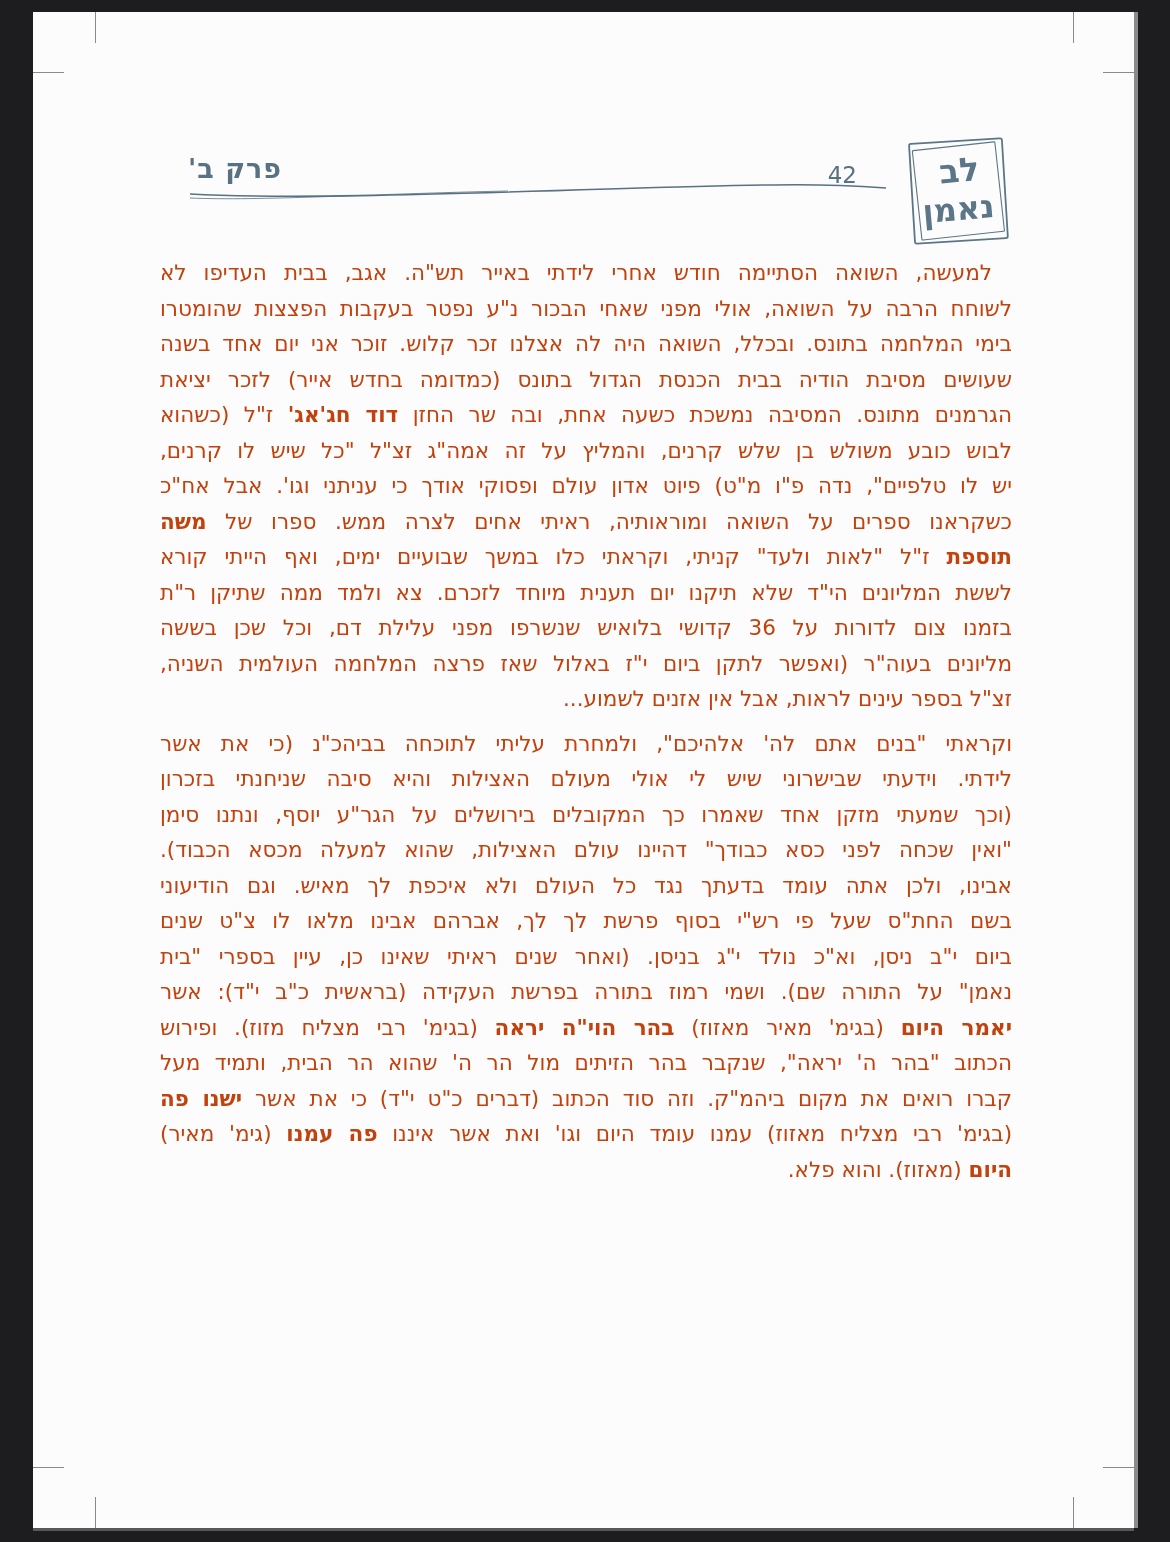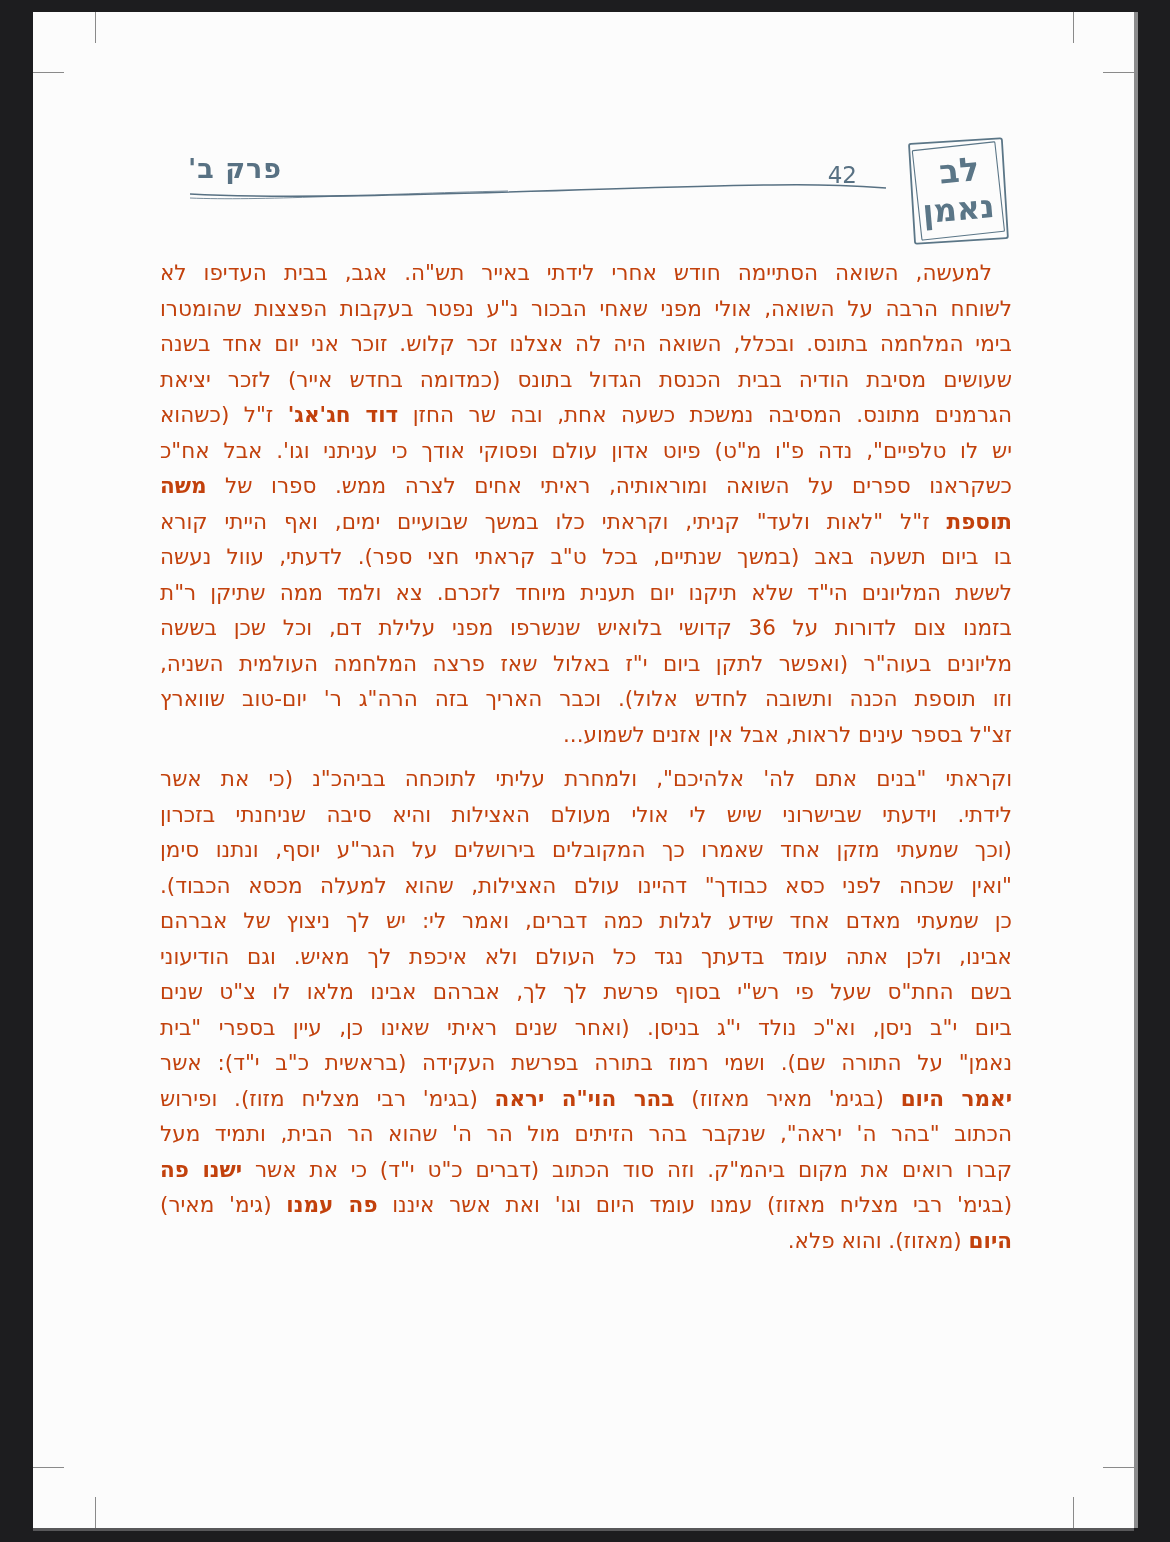--- a/index.html
+++ b/index.html
@@ -98,36 +98,34 @@
       </g>
     </svg>
 
     <main class="textblock">
         <div class="para">
           <div class="line first" dir="rtl"><span>למעשה, השואה הסתיימה חודש אחרי לידתי באייר תש"ה. אגב, בבית העדיפו לא</span></div>
           <div class="line" dir="rtl"><span>לשוחח הרבה על השואה, אולי מפני שאחי הבכור נ"ע נפטר בעקבות הפצצות שהומטרו</span></div>
           <div class="line" dir="rtl"><span>בימי המלחמה בתונס. ובכלל, השואה היה לה אצלנו זכר קלוש. זוכר אני יום אחד בשנה</span></div>
           <div class="line" dir="rtl"><span>שעושים מסיבת הודיה בבית הכנסת הגדול בתונס (כמדומה בחדש אייר) לזכר יציאת</span></div>
           <div class="line" dir="rtl"><span>הגרמנים מתונס. המסיבה נמשכת כשעה אחת, ובה שר החזן </span><span class="bold">דוד חג'אג'</span><span> ז"ל (כשהוא</span></div>
+          <div class="line" dir="rtl"><span>לבוש כובע משולש בן שלש קרנים, והמליץ על זה אמה"ג זצ"ל "כל שיש לו קרנים,</span></div>
           <div class="line" dir="rtl"><span>יש לו טלפיים", נדה פ"ו מ"ט) פיוט אדון עולם ופסוקי אודך כי עניתני וגו'. אבל אח"כ</span></div>
           <div class="line" dir="rtl"><span>כשקראנו ספרים על השואה ומוראותיה, ראיתי אחים לצרה ממש. ספרו של </span><span class="bold">משה</span></div>
           <div class="line" dir="rtl"><span class="bold">תוספת</span><span> ז"ל "לאות ולעד" קניתי, וקראתי כלו במשך שבועיים ימים, ואף הייתי קורא</span></div>
-          <div class="line" dir="rtl"><span>בו ביום תשעה באב (במשך שנתיים, בכל ט"ב קראתי חצי ספר). לדעתי, עוול נעשה</span></div>
           <div class="line" dir="rtl"><span>לששת המליונים הי"ד שלא תיקנו יום תענית מיוחד לזכרם. צא ולמד ממה שתיקן ר"ת</span></div>
           <div class="line" dir="rtl"><span>בזמנו צום לדורות על 36 קדושי בלואיש שנשרפו מפני עלילת דם, וכל שכן בששה</span></div>
           <div class="line" dir="rtl"><span>מליונים בעוה"ר (ואפשר לתקן ביום י"ז באלול שאז פרצה המלחמה העולמית השניה,</span></div>
-          <div class="line" dir="rtl"><span>וזו תוספת הכנה ותשובה לחדש אלול). וכבר האריך בזה הרה"ג ר' יום-טוב שווארץ</span></div>
           <div class="line last" dir="rtl"><span>זצ"ל בספר עינים לראות, אבל אין אזנים לשמוע...</span></div>
         </div>
         <div class="para">
           <div class="line" dir="rtl"><span>וקראתי "בנים אתם לה' אלהיכם", ולמחרת עליתי לתוכחה בביהכ"נ (כי את אשר</span></div>
           <div class="line" dir="rtl"><span>לידתי. וידעתי שבישרוני שיש לי אולי מעולם האצילות והיא סיבה שניחנתי בזכרון</span></div>
           <div class="line" dir="rtl"><span>(וכך שמעתי מזקן אחד שאמרו כך המקובלים בירושלים על הגר"ע יוסף, ונתנו סימן</span></div>
           <div class="line" dir="rtl"><span>"ואין שכחה לפני כסא כבודך" דהיינו עולם האצילות, שהוא למעלה מכסא הכבוד).</span></div>
-          <div class="line" dir="rtl"><span>כן שמעתי מאדם אחד שידע לגלות כמה דברים, ואמר לי: יש לך ניצוץ של אברהם</span></div>
           <div class="line" dir="rtl"><span>אבינו, ולכן אתה עומד בדעתך נגד כל העולם ולא איכפת לך מאיש. וגם הודיעוני</span></div>
           <div class="line" dir="rtl"><span>בשם החת"ס שעל פי רש"י בסוף פרשת לך לך, אברהם אבינו מלאו לו צ"ט שנים</span></div>
           <div class="line" dir="rtl"><span>ביום י"ב ניסן, וא"כ נולד י"ג בניסן. (ואחר שנים ראיתי שאינו כן, עיין בספרי "בית</span></div>
           <div class="line" dir="rtl"><span>נאמן" על התורה שם). ושמי רמוז בתורה בפרשת העקידה (בראשית כ"ב י"ד): אשר</span></div>
           <div class="line" dir="rtl"><span class="bold">יאמר היום</span><span> (בגימ' מאיר מאזוז) </span><span class="bold">בהר הוי"ה יראה</span><span> (בגימ' רבי מצליח מזוז). ופירוש</span></div>
           <div class="line" dir="rtl"><span>הכתוב "בהר ה' יראה", שנקבר בהר הזיתים מול הר ה' שהוא הר הבית, ותמיד מעל</span></div>
           <div class="line" dir="rtl"><span>קברו רואים את מקום ביהמ"ק. וזה סוד הכתוב (דברים כ"ט י"ד) כי את אשר </span><span class="bold">ישנו פה</span></div>
           <div class="line" dir="rtl"><span>(בגימ' רבי מצליח מאזוז) עמנו עומד היום וגו' ואת אשר איננו </span><span class="bold">פה עמנו</span><span> (גימ' מאיר)</span></div>
           <div class="line last" dir="rtl"><span class="bold">היום</span><span> (מאזוז). והוא פלא.</span></div>
         </div>

